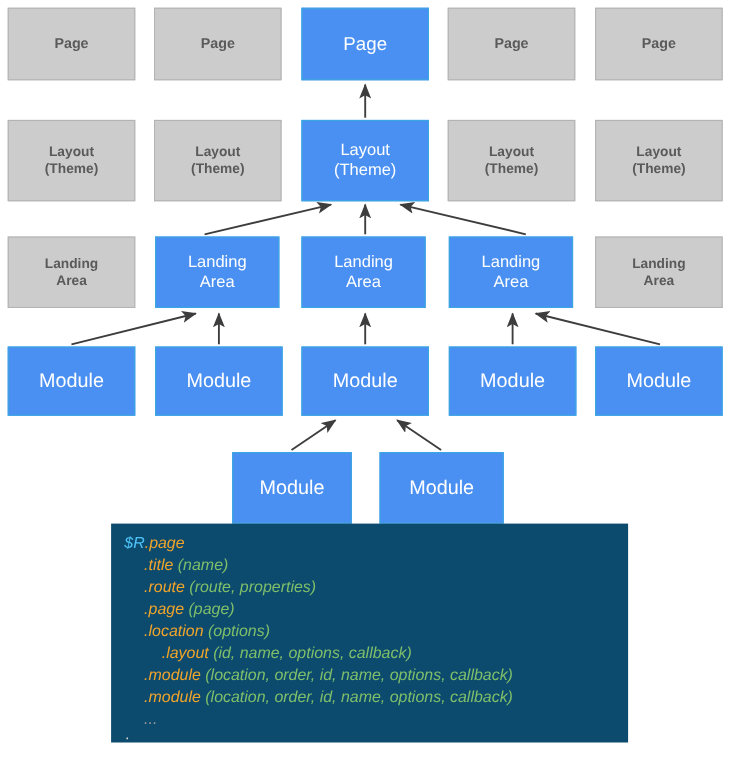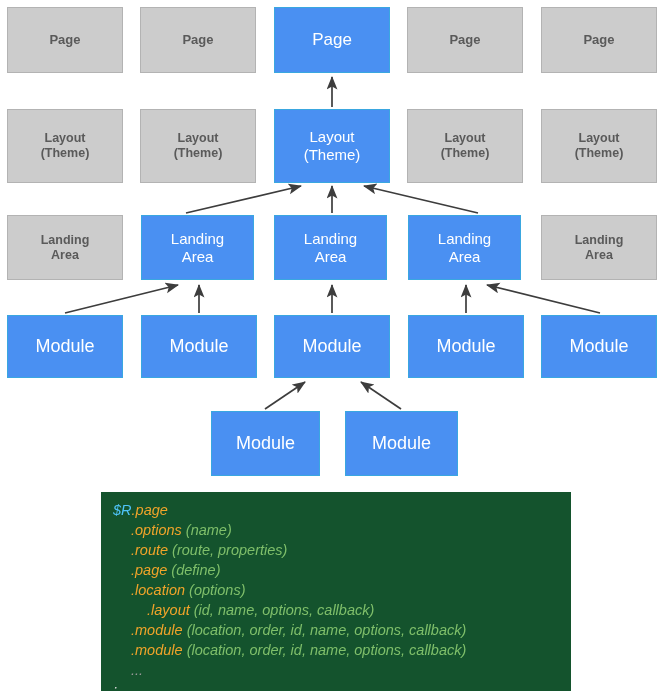--- a/index.html
+++ b/index.html
@@ -63,24 +63,24 @@
   }
   .node.inactive.lay,
   .node.inactive.land {
     font-size: 12.5px;
   }
 
   
   #code-block {
     position: absolute;
     left: 101px;
-    top: 492px;
+    top: 476px;
     width: 470px;
     height: 199px;
-    background: #14532d;
+    background: #0c4a6e;
     box-sizing: border-box;
     padding: 8px 0 0 0;
     overflow: hidden;
   }
   .code-line {
     font-family: "Liberation Sans", sans-serif;
     font-style: italic;
     font-size: 14.5px;
     line-height: 20px;
     height: 20px;
@@ -153,23 +153,23 @@
   <div class="node active mod" style="left:141px;top:315px;width:116px;height:63px;">Module</div>
   <div class="node active mod" style="left:274px;top:315px;width:116px;height:63px;">Module</div>
   <div class="node active mod" style="left:408px;top:315px;width:116px;height:63px;">Module</div>
   <div class="node active mod" style="left:541px;top:315px;width:116px;height:63px;">Module</div>
 
   <div class="node active mod" style="left:211px;top:411px;width:109px;height:65px;">Module</div>
   <div class="node active mod" style="left:345px;top:411px;width:113px;height:65px;">Module</div>
 
   <div id="code-block">
       <div class="code-line" style="padding-left: 12px;"><span class="tok-var">$R</span><span class="tok-meth">.page</span></div>
-      <div class="code-line" style="padding-left: 30px;"><span class="tok-meth">.options </span><span class="tok-arg">(name)</span></div>
+      <div class="code-line" style="padding-left: 30px;"><span class="tok-meth">.title </span><span class="tok-arg">(name)</span></div>
       <div class="code-line" style="padding-left: 30px;"><span class="tok-meth">.route </span><span class="tok-arg">(route, properties)</span></div>
-      <div class="code-line" style="padding-left: 30px;"><span class="tok-meth">.page </span><span class="tok-arg">(define)</span></div>
+      <div class="code-line" style="padding-left: 30px;"><span class="tok-meth">.page </span><span class="tok-arg">(page)</span></div>
       <div class="code-line" style="padding-left: 30px;"><span class="tok-meth">.location </span><span class="tok-arg">(options)</span></div>
       <div class="code-line" style="padding-left: 46px;"><span class="tok-meth">.layout </span><span class="tok-arg">(id, name, options, callback)</span></div>
       <div class="code-line" style="padding-left: 30px;"><span class="tok-meth">.module </span><span class="tok-arg">(location, order, id, name, options, callback)</span></div>
       <div class="code-line" style="padding-left: 30px;"><span class="tok-meth">.module </span><span class="tok-arg">(location, order, id, name, options, callback)</span></div>
       <div class="code-line" style="padding-left: 30px;"><span class="tok-dots">...</span></div>
       <div class="code-line" style="padding-left: 12px;"><span class="tok-semi">;</span></div>
     </div>
 
 </div>
 

